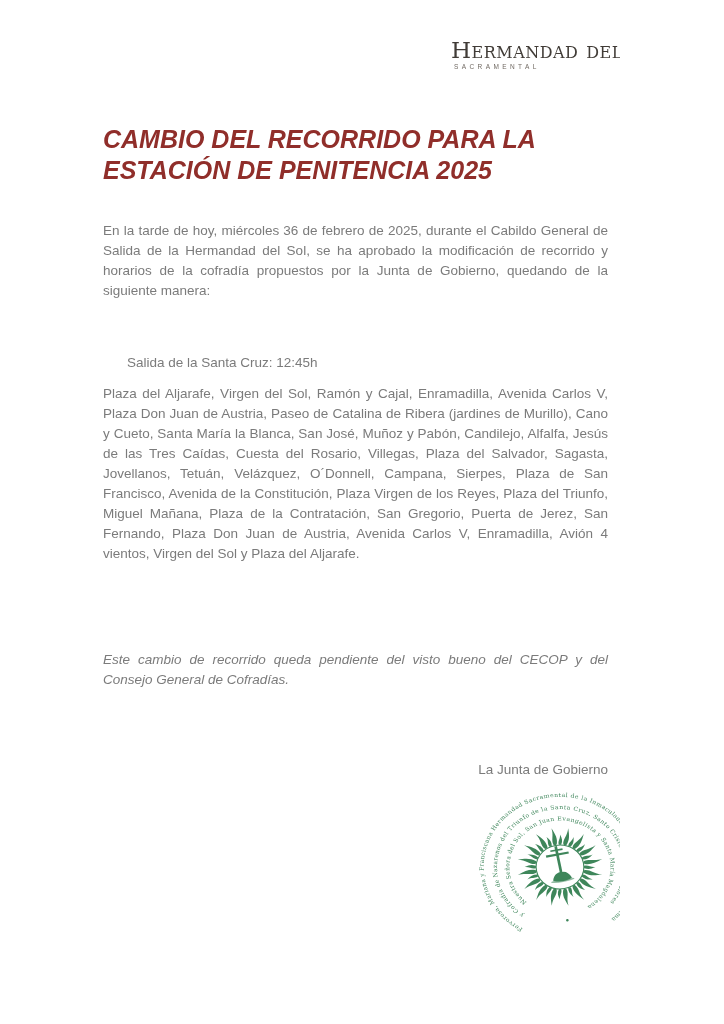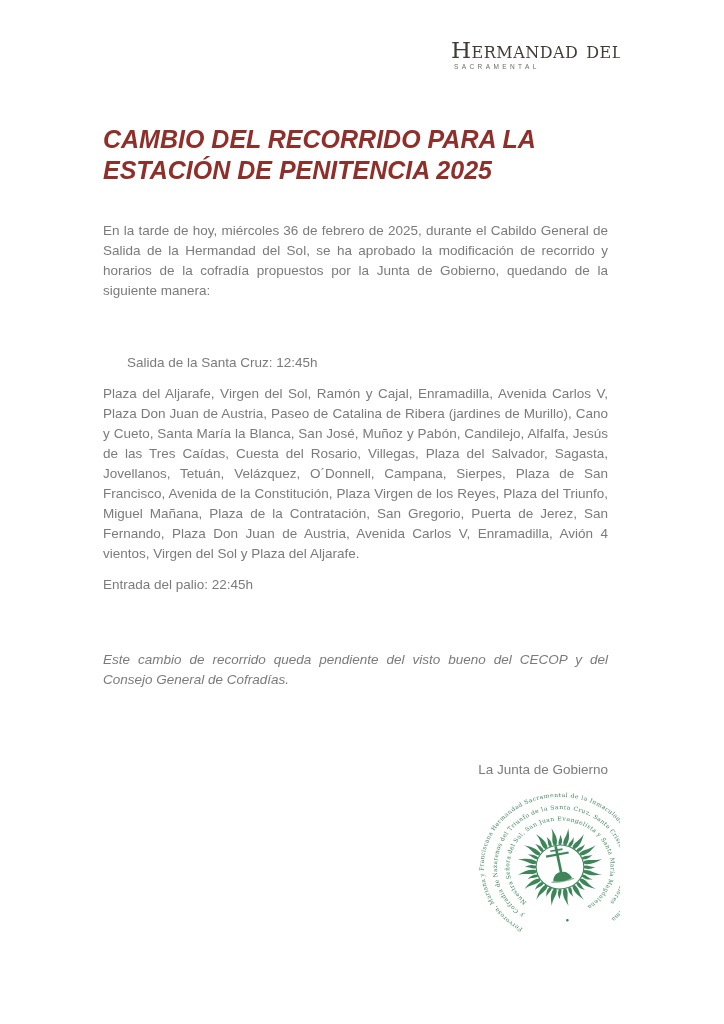--- a/index.html
+++ b/index.html
@@ -77,21 +77,20 @@
   </div>
 
   <div class="title">CAMBIO DEL RECORRIDO PARA LA ESTACIÓN DE PENITENCIA 2025</div>
 
   <div class="para justify p-intro">En la tarde de hoy, miércoles 36 de febrero de 2025, durante el Cabildo General de Salida de la Hermandad del Sol, se ha aprobado la modificación de recorrido y horarios de la cofradía propuestos por la Junta de Gobierno, quedando de la siguiente manera:</div>
 
   <div class="para p-salida">Salida de la Santa Cruz: 12:45h</div>
 
   <div class="para justify p-route">Plaza del Aljarafe, Virgen del Sol, Ramón y Cajal, Enramadilla, Avenida Carlos V, Plaza Don Juan de Austria, Paseo de Catalina de Ribera (jardines de Murillo), Cano y Cueto, Santa María la Blanca, San José, Muñoz y Pabón, Candilejo, Alfalfa, Jesús de las Tres Caídas, Cuesta del Rosario, Villegas, Plaza del Salvador, Sagasta, Jovellanos, Tetuán, Velázquez, O´Donnell, Campana, Sierpes, Plaza de San Francisco, Avenida de la Constitución, Plaza Virgen de los Reyes, Plaza del Triunfo, Miguel Mañana, Plaza de la Contratación, San Gregorio, Puerta de Jerez, San Fernando, Plaza Don Juan de Austria, Avenida Carlos V, Enramadilla, Avión 4 vientos, Virgen del Sol y Plaza del Aljarafe.</div>
 
-  <div class="para p-entrada">Entrada del palio: 22:45h</div>
 
   <div class="para justify p-pending">Este cambio de recorrido queda pendiente del visto bueno del CECOP y del Consejo General de Cofradías.</div>
 
 
   <div class="para p-signature">La Junta de Gobierno</div>
 
   <div class="seal">
     <svg width="172" height="158" viewBox="0 0 180 180" preserveAspectRatio="none">
       <defs>
         <path id="ringO" d="M90,10 a80,80 0 1,1 -0.1,0" fill="none"></path>

